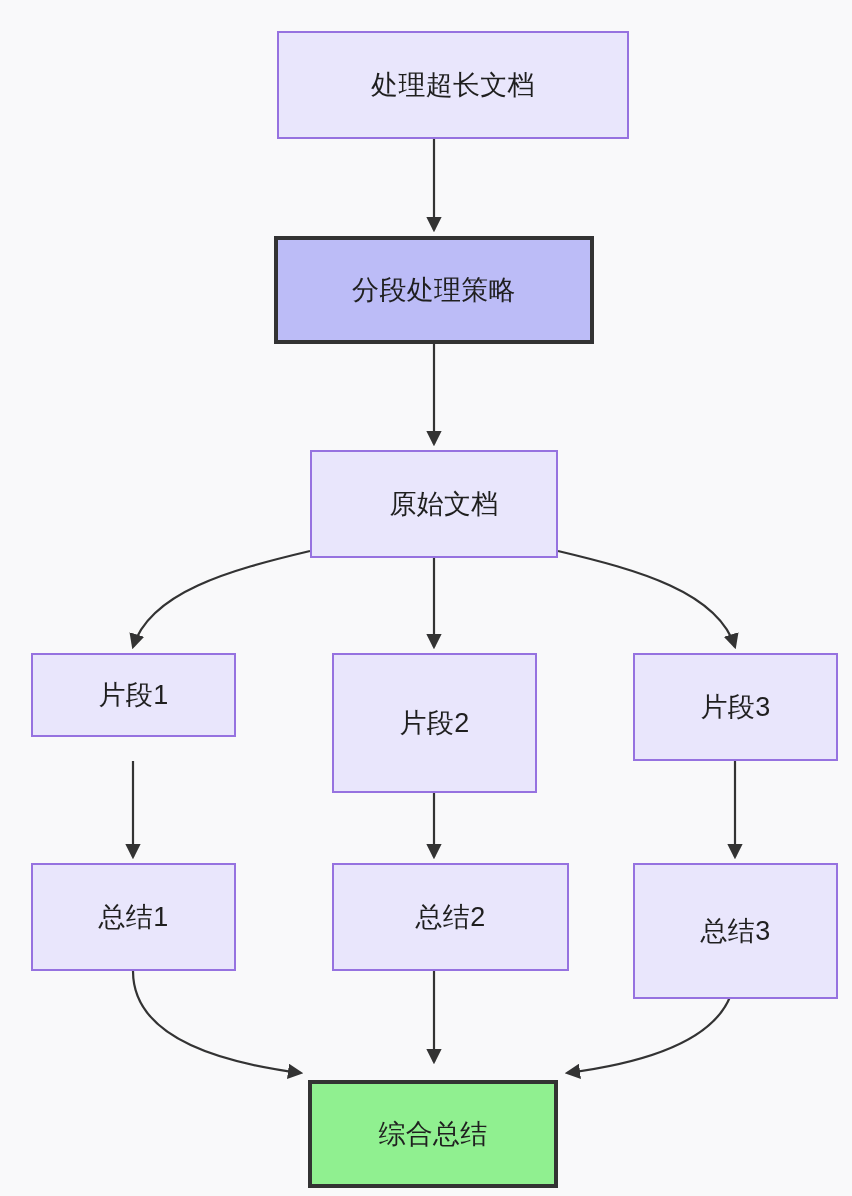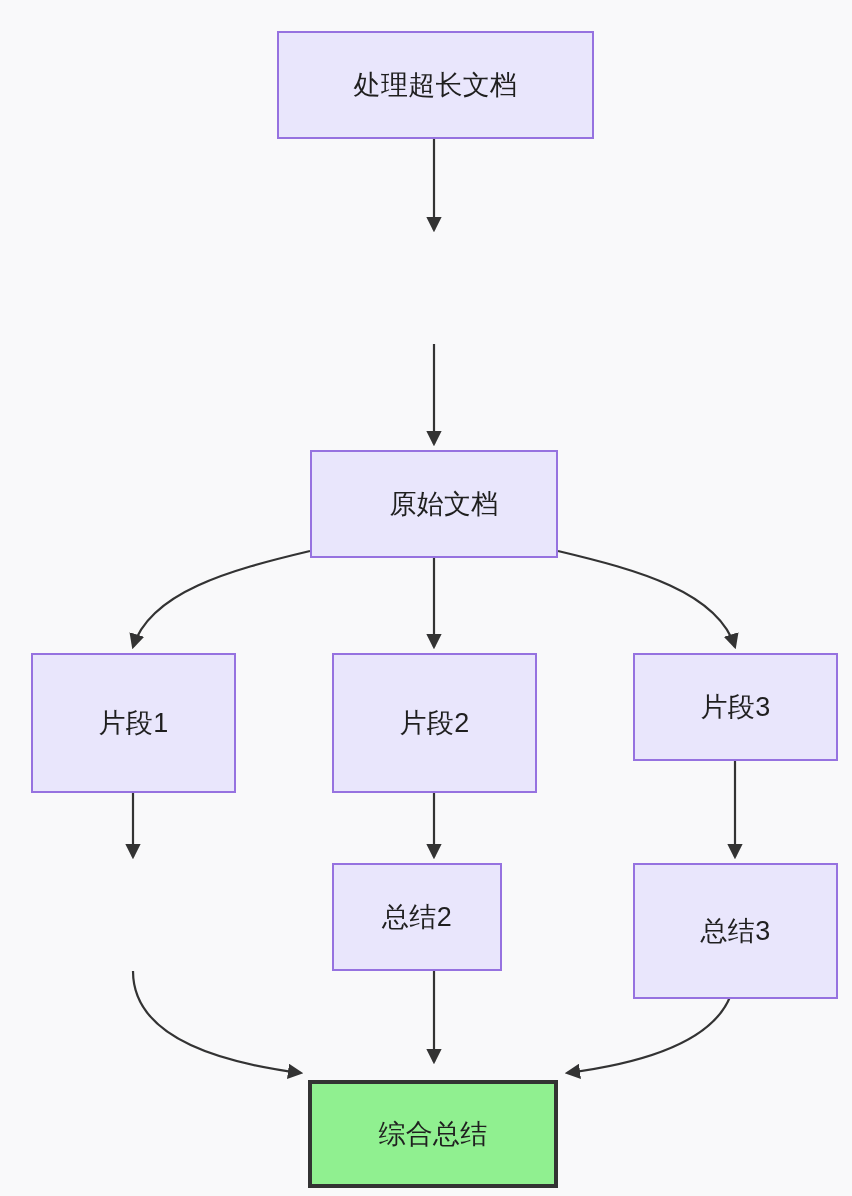--- a/index.html
+++ b/index.html
@@ -47,28 +47,28 @@
     background: #bcbcf7;
     border: 4px solid #333333;
   }
   .node-final {
     background: #90f090;
     border: 4px solid #333333;
     margin-top: 12px;
   }
 
   
-  .n-doc      { left: 277px; top: 31px;   width: 317px; height: 108px; }
+  .n-doc      { left: 277px; top: 31px;   width: 352px; height: 108px; }
   .n-strategy { left: 274px; top: 236px;  width: 320px; height: 108px; }
   .n-source   { left: 310px; top: 450px;  width: 248px; height: 108px; padding-left: 20px; }
-  .n-frag1    { left: 31px;  top: 653px;  width: 205px; height: 140px; }
+  .n-frag1    { left: 31px;  top: 653px;  width: 205px; height: 84px; }
   .n-frag2    { left: 332px; top: 653px;  width: 205px; height: 140px; }
   .n-frag3    { left: 633px; top: 653px;  width: 205px; height: 108px; }
   .n-sum1     { left: 31px;  top: 863px;  width: 205px; height: 108px; }
-  .n-sum2     { left: 332px; top: 863px;  width: 170px; height: 108px; }
+  .n-sum2     { left: 332px; top: 863px;  width: 237px; height: 108px; }
   .n-sum3     { left: 633px; top: 863px;  width: 205px; height: 136px; }
   .n-final    { left: 308px; top: 1068px; width: 250px; height: 108px; }
 </style>
 </head>
 <body>
 
 <div id="flowchart">
 
   <svg id="edge-layer" viewBox="0 0 852 1196" width="852" height="1196" xmlns="http://www.w3.org/2000/svg">
     <defs>
@@ -92,37 +92,43 @@
       <path d="M 133 971 C 133 1030, 200 1060, 301 1073"></path>
       <path d="M 434 971 L 434 1062"></path>
       <path d="M 735 971 C 735 1030, 668 1060, 567 1073"></path>
     </g>
   </svg>
 
   <div class="node node-plain n-doc">
     <span>处理超长文档</span>
   </div>
 
+  <div class="node node-strong n-strategy">
+    <span>分段处理策略</span>
+  </div>
 
   <div class="node node-plain n-source">
     <span>原始文档</span>
   </div>
 
   <div class="node node-plain n-frag1">
     <span>片段1</span>
   </div>
 
   <div class="node node-plain n-frag2">
     <span>片段2</span>
   </div>
 
   <div class="node node-plain n-frag3">
     <span>片段3</span>
   </div>
 
+  <div class="node node-plain n-sum1">
+    <span>总结1</span>
+  </div>
 
   <div class="node node-plain n-sum2">
     <span>总结2</span>
   </div>
 
   <div class="node node-plain n-sum3">
     <span>总结3</span>
   </div>
 
   <div class="node node-final n-final">

